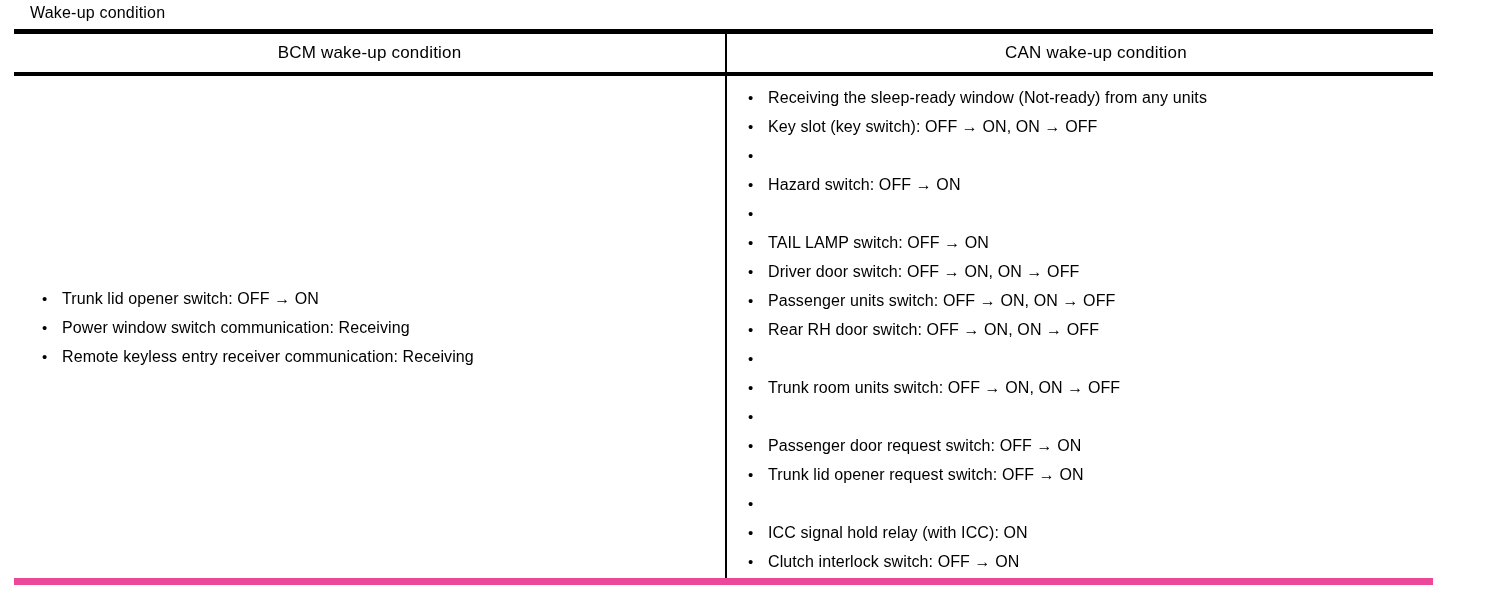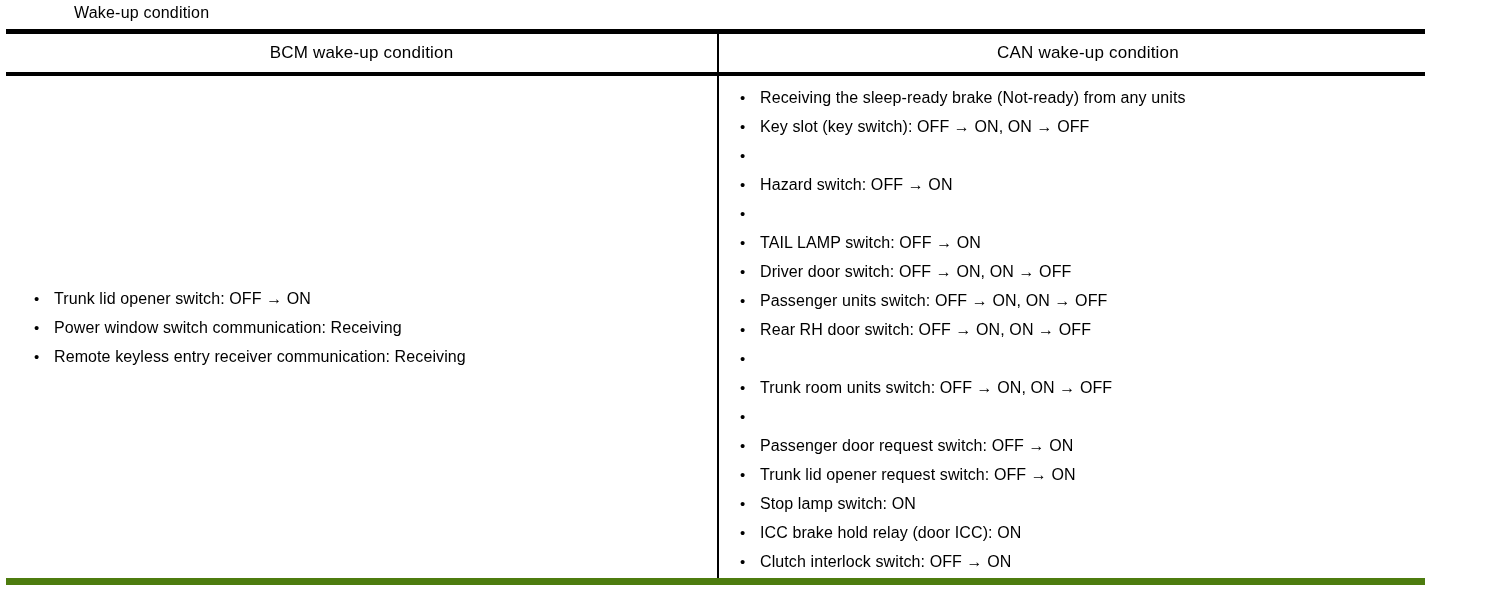--- a/index.html
+++ b/index.html
@@ -15,28 +15,27 @@
     width: 1504px; height: 604px;
     background: #ffffff;
     overflow: hidden;
   }
   .doc-title {
     position: absolute;
     left: 30px; top: 4px;
     font-size: 16px;
     letter-spacing: 0.2px;
     white-space: nowrap;
-    margin-left: 44px;
   }
   .wake-table {
     position: absolute;
-    left: 6px; top: 29px;
+    left: 14px; top: 29px;
     width: 1419px;
     border-top: 5px solid #000;
-    border-bottom: 7px solid #4d7c0f;
+    border-bottom: 7px solid #ec4899;
   }
   .thead {
     display: flex;
     border-bottom: 4px solid #000;
   }
   .th {
     height: 38px;
     display: flex;
     align-items: center;
     justify-content: center;
@@ -110,21 +109,21 @@
             <li>
               <span class="bullet">•</span>
               <span class="item-text">Remote keyless entry receiver communication: Receiving</span>
             </li>
           </ul>
       </div>
       <div class="td col-right">
         <ul class="bullets" id="can-list">
             <li>
               <span class="bullet">•</span>
-              <span class="item-text">Receiving the sleep-ready brake (Not-ready) from any units</span>
+              <span class="item-text">Receiving the sleep-ready window (Not-ready) from any units</span>
             </li>
             <li>
               <span class="bullet">•</span>
               <span class="item-text">Key slot (key switch): OFF → ON, ON → OFF</span>
             </li>
             <li>
               <span class="bullet">•</span>
             </li>
             <li>
               <span class="bullet">•</span>
@@ -162,25 +161,24 @@
             <li>
               <span class="bullet">•</span>
               <span class="item-text">Passenger door request switch: OFF → ON</span>
             </li>
             <li>
               <span class="bullet">•</span>
               <span class="item-text">Trunk lid opener request switch: OFF → ON</span>
             </li>
             <li>
               <span class="bullet">•</span>
-              <span class="item-text">Stop lamp switch: ON</span>
             </li>
             <li>
               <span class="bullet">•</span>
-              <span class="item-text">ICC brake hold relay (door ICC): ON</span>
+              <span class="item-text">ICC signal hold relay (with ICC): ON</span>
             </li>
             <li>
               <span class="bullet">•</span>
               <span class="item-text">Clutch interlock switch: OFF → ON</span>
             </li>
           </ul>
       </div>
     </div>
 
   </div>

